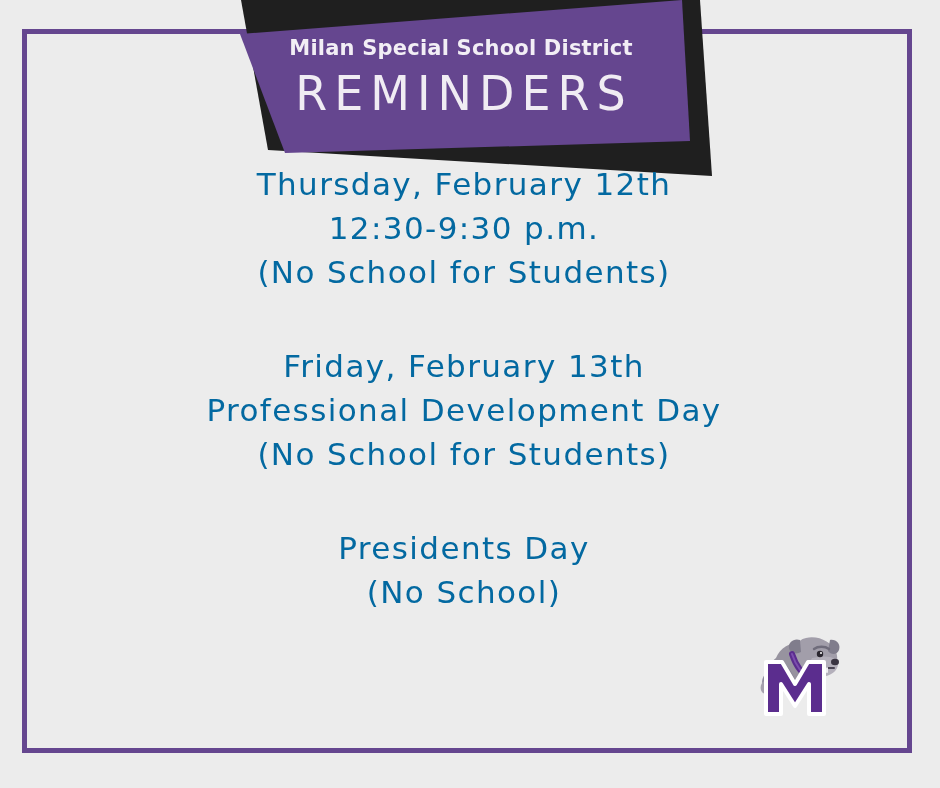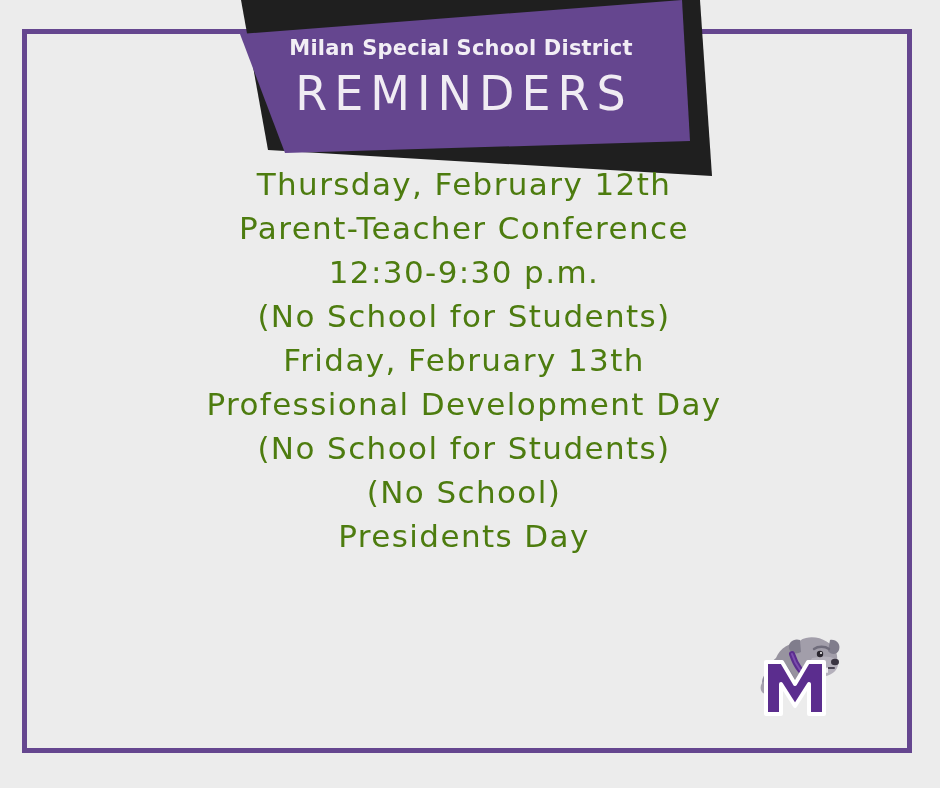--- a/index.html
+++ b/index.html
@@ -93,24 +93,25 @@
     top: 162px;
     width: 880px;
     text-align: center;
   }
 
   .block {
     margin: 0;
     padding: 0;
   }
   .block + .block {
+    margin-top: 50px;
   }
 
   .line {
-    color: #4d7c0f;
+    color: #0369a1;
     font-family: "DejaVu Sans", sans-serif;
     font-size: 31px;
     line-height: 44px;
     letter-spacing: 1.4px;
     white-space: pre;
     transform: translateX(-6px);
   }
 
   
   .logo {
@@ -140,34 +141,33 @@
 
   <div class="banner-text">
     <div class="district-name">Milan Special School District</div>
     <div class="reminders-title">REMINDERS</div>
   </div>
 
   <div class="content">
 
     <div class="block">
       <div class="line">Thursday, February 12th</div>
-      <div class="line">Parent-Teacher Conference</div>
       <div class="line">12:30-9:30 p.m.</div>
       <div class="line">(No School for Students)</div>
     </div>
 
     <div class="block">
       <div class="line">Friday, February 13th</div>
       <div class="line">Professional Development Day</div>
       <div class="line">(No School for Students)</div>
     </div>
 
     <div class="block">
+      <div class="line">Presidents Day</div>
       <div class="line">(No School)</div>
-      <div class="line">Presidents Day</div>
     </div>
 
   </div>
 
   <div class="logo">
     <svg viewBox="0 0 100 100" xmlns="http://www.w3.org/2000/svg" aria-hidden="true">
       <g>
 
         <path d="M24 52 C16 54 12 62 15 70 C17 76 24 78 30 74 L34 58 Z" fill="#8e8b9e"></path>
 

